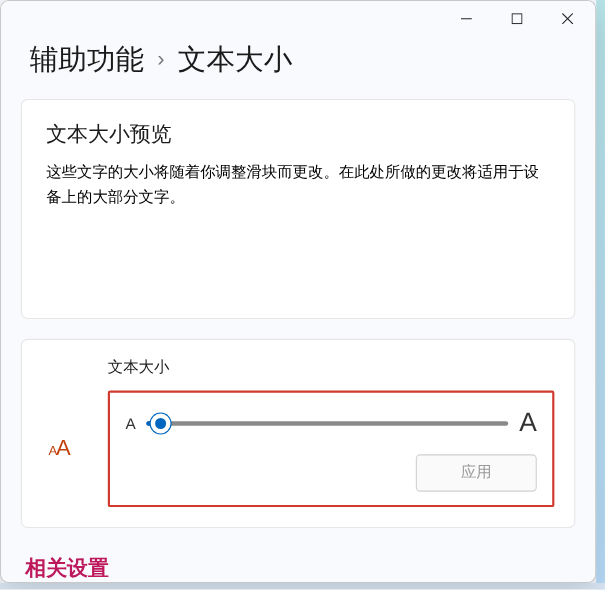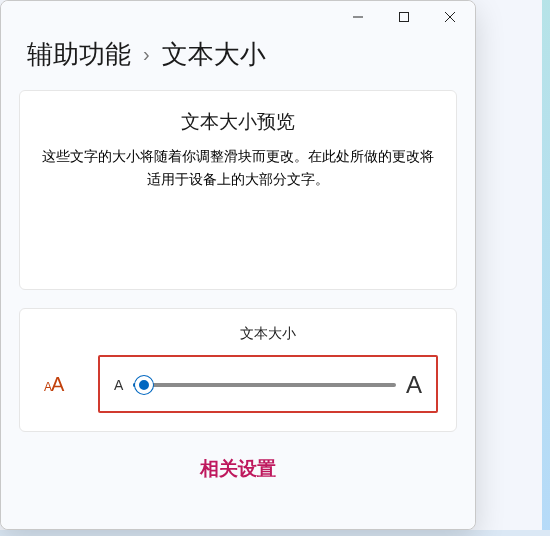--- a/index.html
+++ b/index.html
@@ -2,21 +2,21 @@
 <html><head>
 <meta charset="utf-8">
 <style>
   * { box-sizing: border-box; margin: 0; padding: 0; font-family: "Segoe UI", "Microsoft YaHei", sans-serif; }
   body { width: 550px; height: 536px; background: #f3f6fc; position: relative; overflow: hidden; }
   
   
   .desktop-edge { position: absolute; right: 0; top: 0; bottom: 0; width: 8px; background: linear-gradient(180deg, #0aa 0%, #08e 100%); opacity: 0.25; }
   .taskbar { position: absolute; left: 0; right: 0; bottom: 0; height: 6px; background: #dbe8f5; }
 
-  .window { position: absolute; left: 0; top: 0; width: 476px; height: 530px; background: #ffffff; border: 1px solid #c8c8c8; border-radius: 8px; box-shadow: 0 10px 30px rgba(0,0,0,.15); display: flex; flex-direction: column; text-align: center; }
+  .window { position: absolute; left: 0; top: 0; width: 542px; height: 530px; background: #ffffff; border: 1px solid #c8c8c8; border-radius: 8px; box-shadow: 0 10px 30px rgba(0,0,0,.15); display: flex; flex-direction: column; }
   .window-inner { flex:1; display:flex; flex-direction:column; background:#f8fafd; border-radius:8px; overflow:hidden; }
 
   
   .titlebar { height: 32px; display: flex; justify-content: flex-end; align-items: center; padding-right: 2px; }
   .win-btn { width: 46px; height: 30px; display:flex; align-items:center; justify-content:center; color:#222; }
   .win-btn svg { display:block; }
 
   
   .header { padding: 4px 24px 18px 26px; display:flex; align-items:center; gap:10px; color:#1b1b1b; }
   .header .crumb { font-size: 26px; font-weight: 400; }
@@ -98,20 +98,23 @@
         </div>
         <div class="slider-area">
           <div class="slider-row">
             <span class="lbl-small">A</span>
             <div class="track">
               <div class="fill"></div>
               <div class="thumb"></div>
             </div>
             <span class="lbl-large">A</span>
           </div>
+          <div class="apply-row">
+            <div class="apply-btn">应用</div>
+          </div>
         </div>
       </div>
     </div>
 
     <div class="section-title">相关设置</div>
 
   </div>
  </div>
 </div>
 

